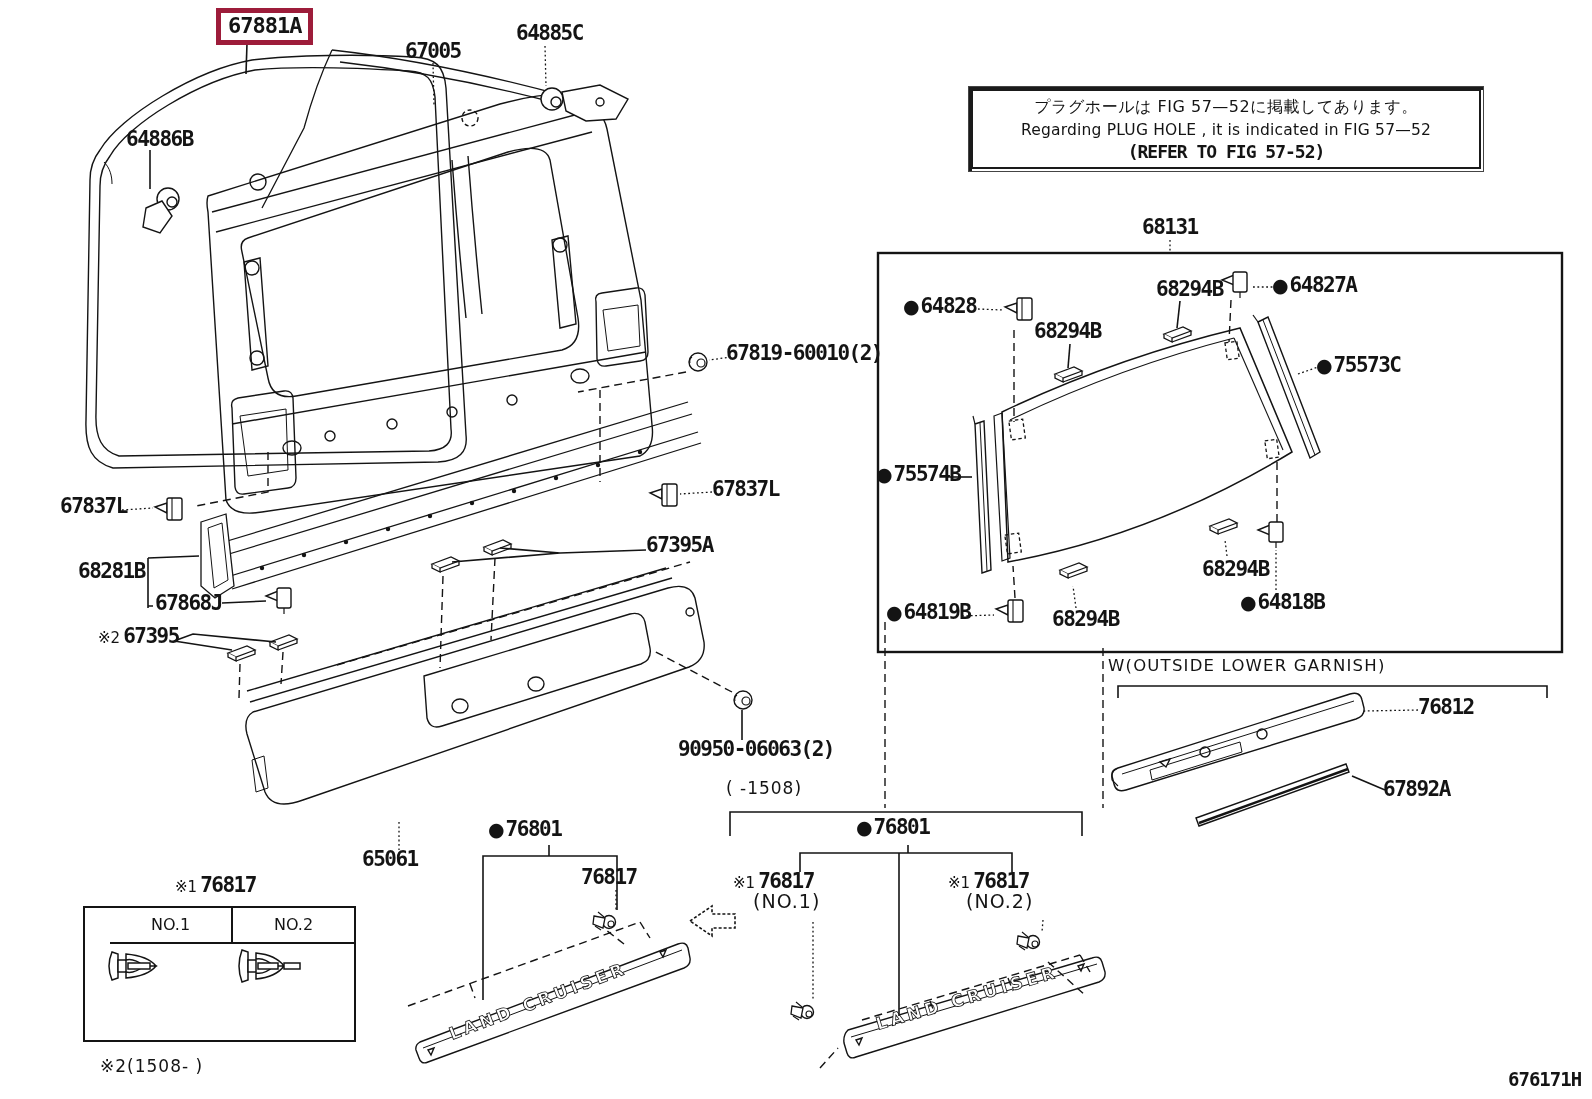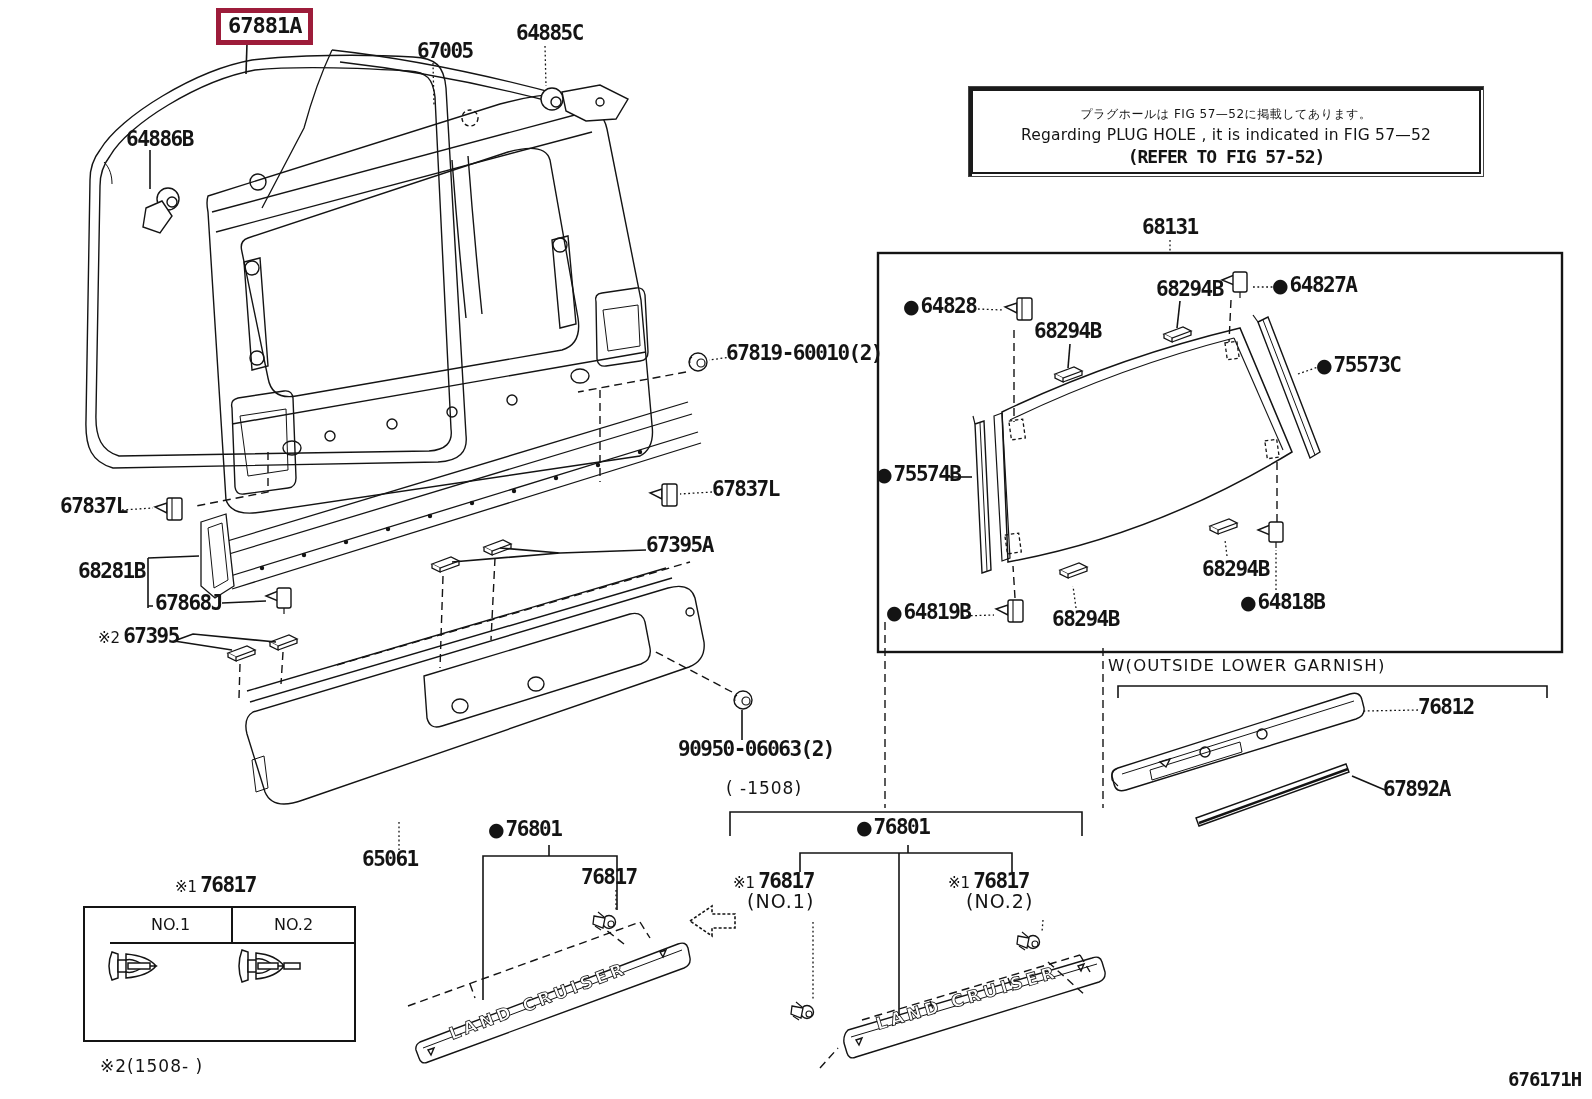--- a/index.html
+++ b/index.html
@@ -5,28 +5,28 @@
   :root{ --ink:#141414; --accent:#9d1c3a; }
   html,body{margin:0;padding:0;background:#fff;}
   #canvas{position:relative;width:1592px;height:1099px;background:#fff;overflow:hidden;
           font-family:"DejaVu Sans",sans-serif;color:var(--ink);}
   svg{position:absolute;left:0;top:0;}
   .lbl{position:absolute;white-space:nowrap;z-index:3;
        font-family:"DejaVu Sans Mono",monospace;font-weight:bold;
        font-size:21px;letter-spacing:-1.5px;color:var(--ink);line-height:1.05;}
   .lbl .bullet{font-family:"DejaVu Sans",sans-serif;font-size:19px;letter-spacing:0;margin-right:1px;}
   .lbl .ref{font-family:"DejaVu Sans",sans-serif;font-weight:normal;font-size:15px;letter-spacing:0;margin-right:3px;}
-  .sub{display:block;font-family:"DejaVu Sans",sans-serif;font-weight:normal;font-size:19px;letter-spacing:1px;margin-left:14px;}
+  .sub{display:block;font-family:"DejaVu Sans",sans-serif;font-weight:normal;font-size:19px;letter-spacing:1px;margin-left:20px;}
   .hlbox{position:absolute;left:216px;top:8px;z-index:4;border:5px solid var(--accent);
          background:#fff;padding:0px 7px 2px 7px;font-family:"DejaVu Sans Mono",monospace;
          font-weight:bold;font-size:22px;letter-spacing:-1px;}
   .notebox{position:absolute;left:968px;top:86px;width:502px;z-index:3;background:#fff;
            border:1px solid #444;box-shadow:0 0 0 2px #fff, 3px 3px 0 0 #1a1a1a inset;
            outline:2px solid #1a1a1a;outline-offset:-5px;text-align:center;padding:10px 6px 9px 6px;}
-  .notebox .jp{font-size:12px;letter-spacing:0.5px;margin-top:9px;}
+  .notebox .jp{font-size:16px;letter-spacing:0.5px;}
   .notebox .en{font-size:15.5px;letter-spacing:0.2px;margin-top:3px;}
   .notebox .ref3{font-family:"DejaVu Sans Mono",monospace;font-weight:bold;font-size:18px;letter-spacing:-1px;margin-top:2px;}
   .grouphdr{position:absolute;left:1108px;top:656px;font-size:16.5px;letter-spacing:1.2px;z-index:3;}
   .range{position:absolute;left:726px;top:778px;font-size:17px;letter-spacing:1px;z-index:3;}
   .tablewrap{position:absolute;left:83px;top:906px;width:269px;height:132px;border:2px solid var(--ink);z-index:2;}
   .tablewrap .cols{display:flex;height:34px;border-bottom:2px solid var(--ink);margin-left:25px;}
   .tablewrap .cols div{flex:1;text-align:center;font-size:16px;padding-top:7px;}
   .tablewrap .cols div:first-child{border-right:2px solid var(--ink);}
   .tbltitle{position:absolute;left:175px;top:874px;z-index:3;}
   .footnote{position:absolute;left:100px;top:1056px;font-size:17px;letter-spacing:1px;z-index:3;}
@@ -321,21 +321,21 @@
 </svg>
 
   <div class="hlbox">67881A</div>
 
   <div class="notebox">
     <div class="jp">プラグホールは FIG 57—52に掲載してあります。</div>
     <div class="en">Regarding  PLUG  HOLE , it is indicated in FIG  57—52</div>
     <div class="ref3">(REFER TO FIG 57-52)</div>
   </div>
 
-  <div class="lbl" style="left:417px;top:40px">67005</div>
+  <div class="lbl" style="left:405px;top:40px">67005</div>
   <div class="lbl" style="left:516px;top:22px">64885C</div>
   <div class="lbl" style="left:126px;top:128px">64886B</div>
   <div class="lbl" style="left:1142px;top:216px">68131</div>
 
   <div class="lbl" style="left:903px;top:295px"><span class="bullet">●</span><span>64828</span></div>
   <div class="lbl" style="left:1034px;top:320px">68294B</div>
   <div class="lbl" style="left:1156px;top:278px">68294B</div>
   <div class="lbl" style="left:1272px;top:274px"><span class="bullet">●</span><span>64827A</span></div>
   <div class="lbl" style="left:1316px;top:354px"><span class="bullet">●</span><span>75573C</span></div>
   <div class="lbl" style="left:876px;top:463px"><span class="bullet">●</span><span>75574B</span></div>

